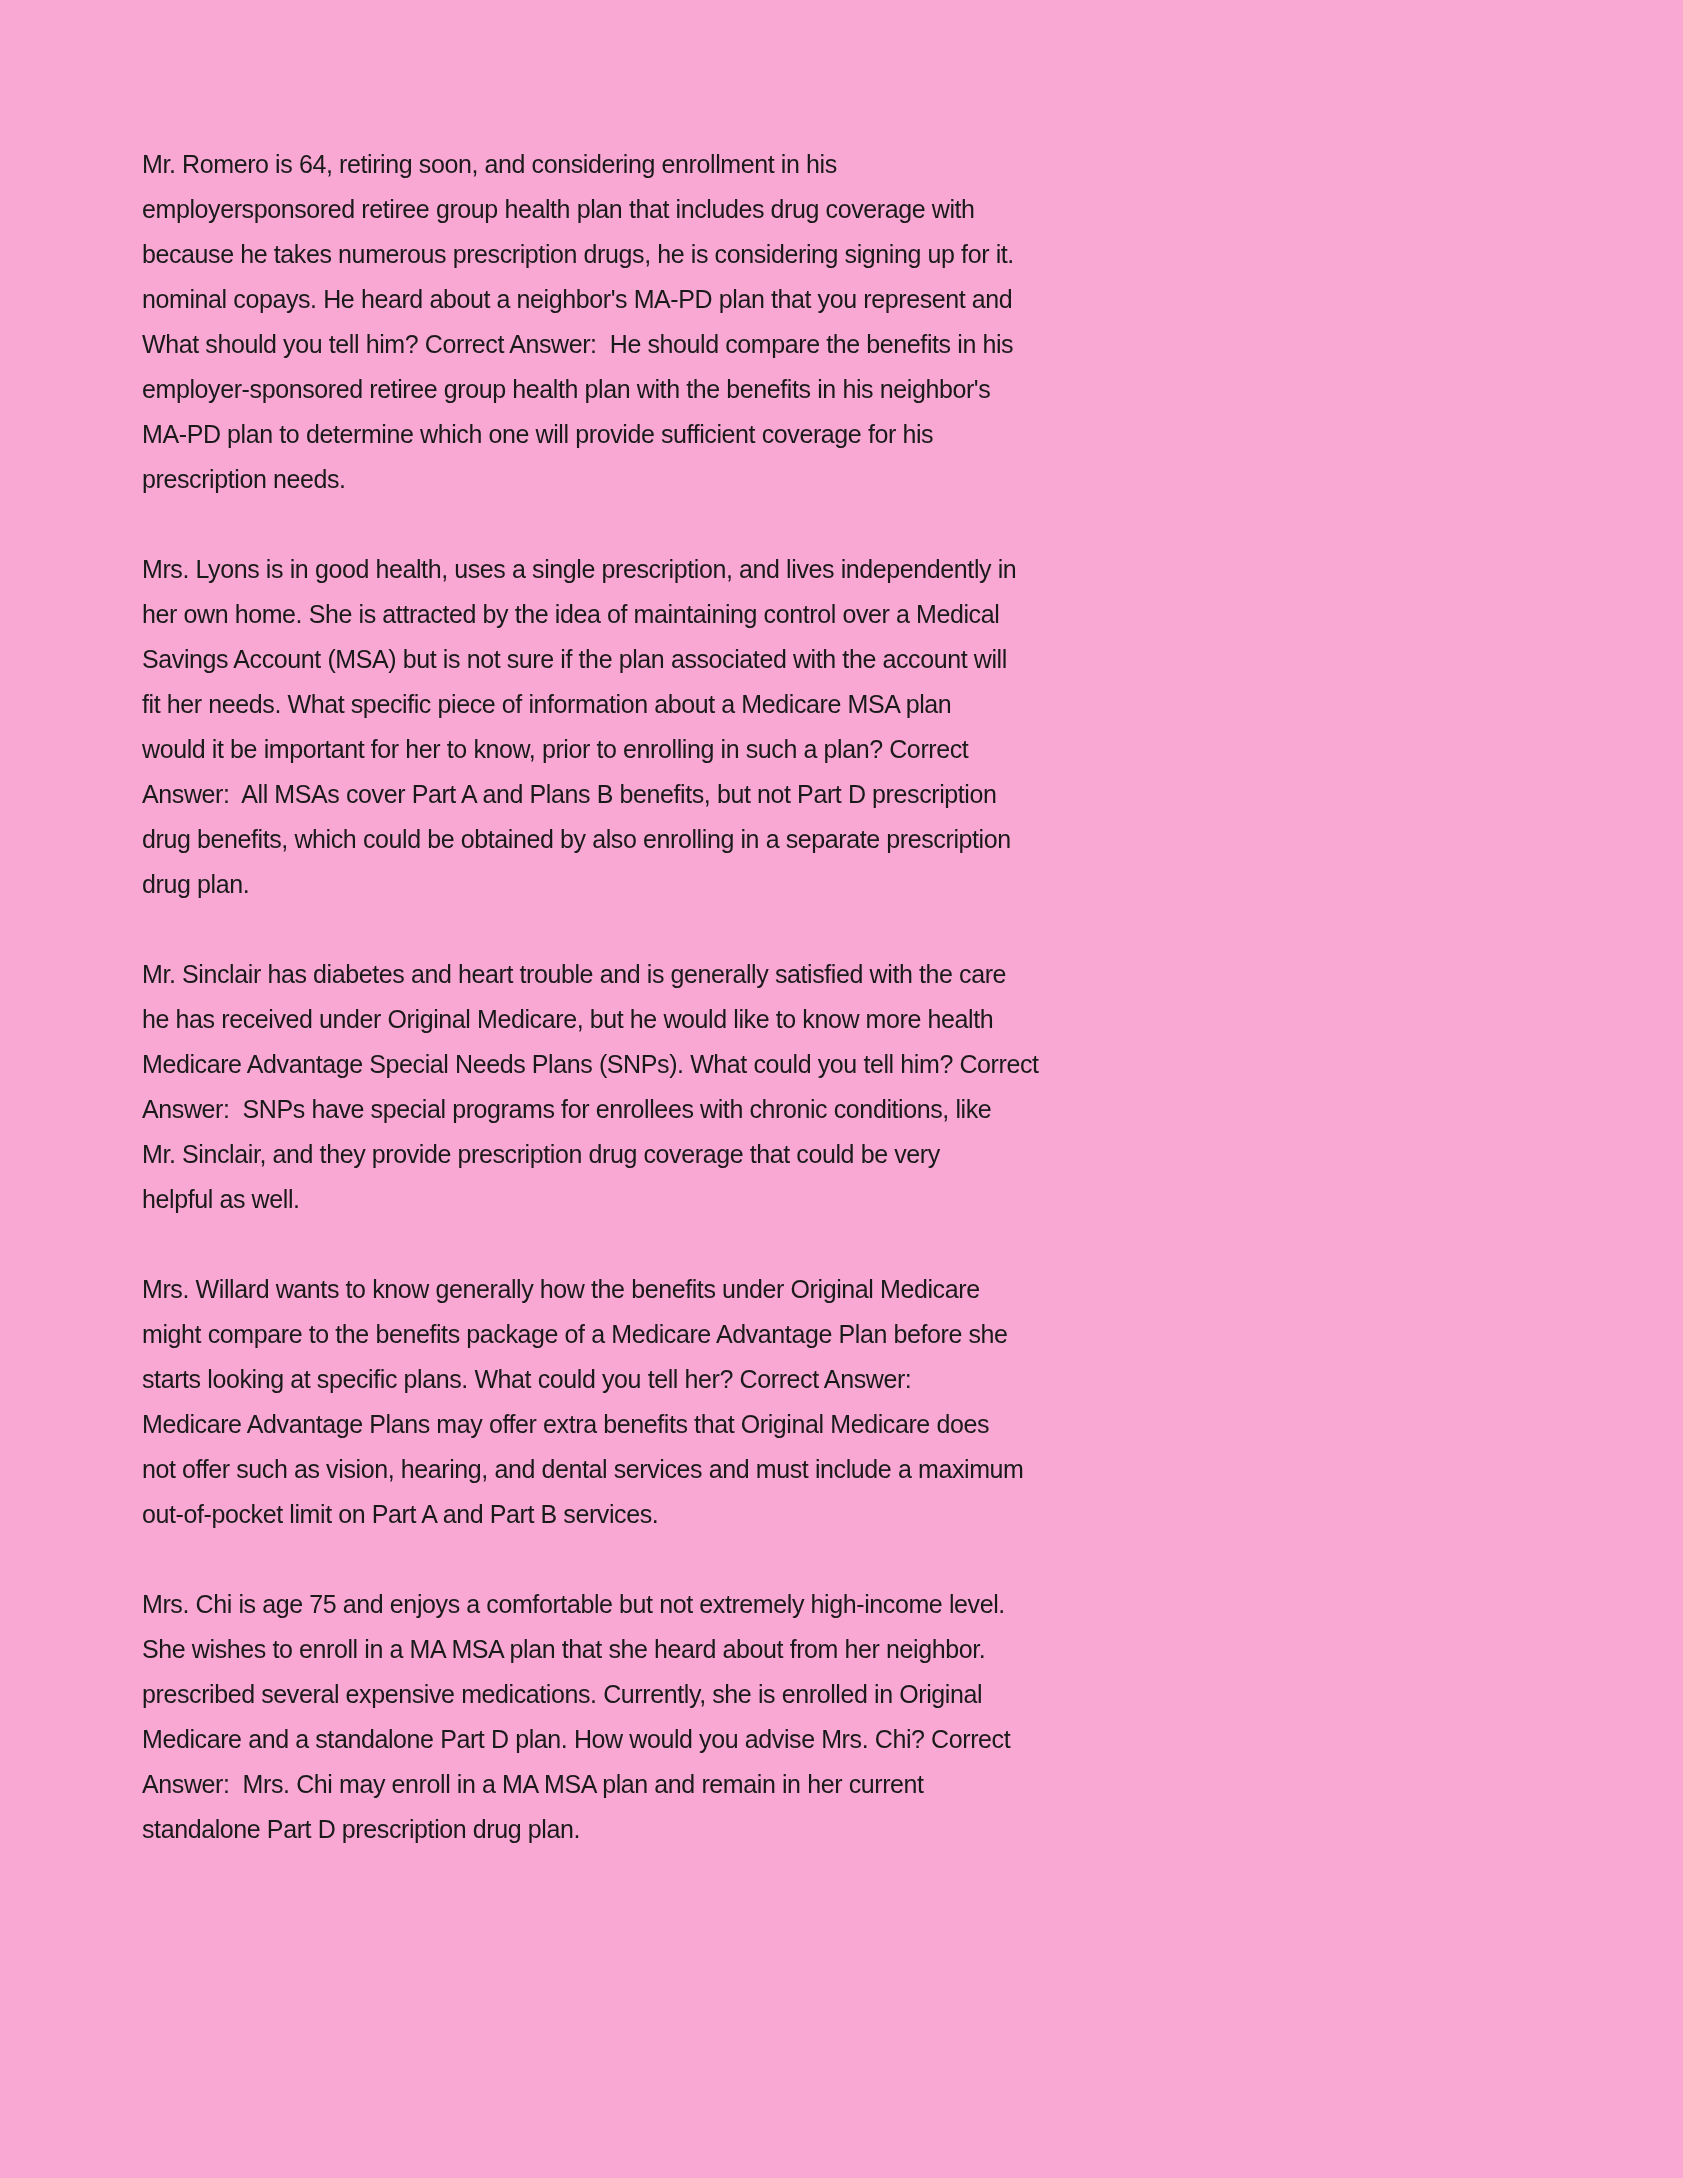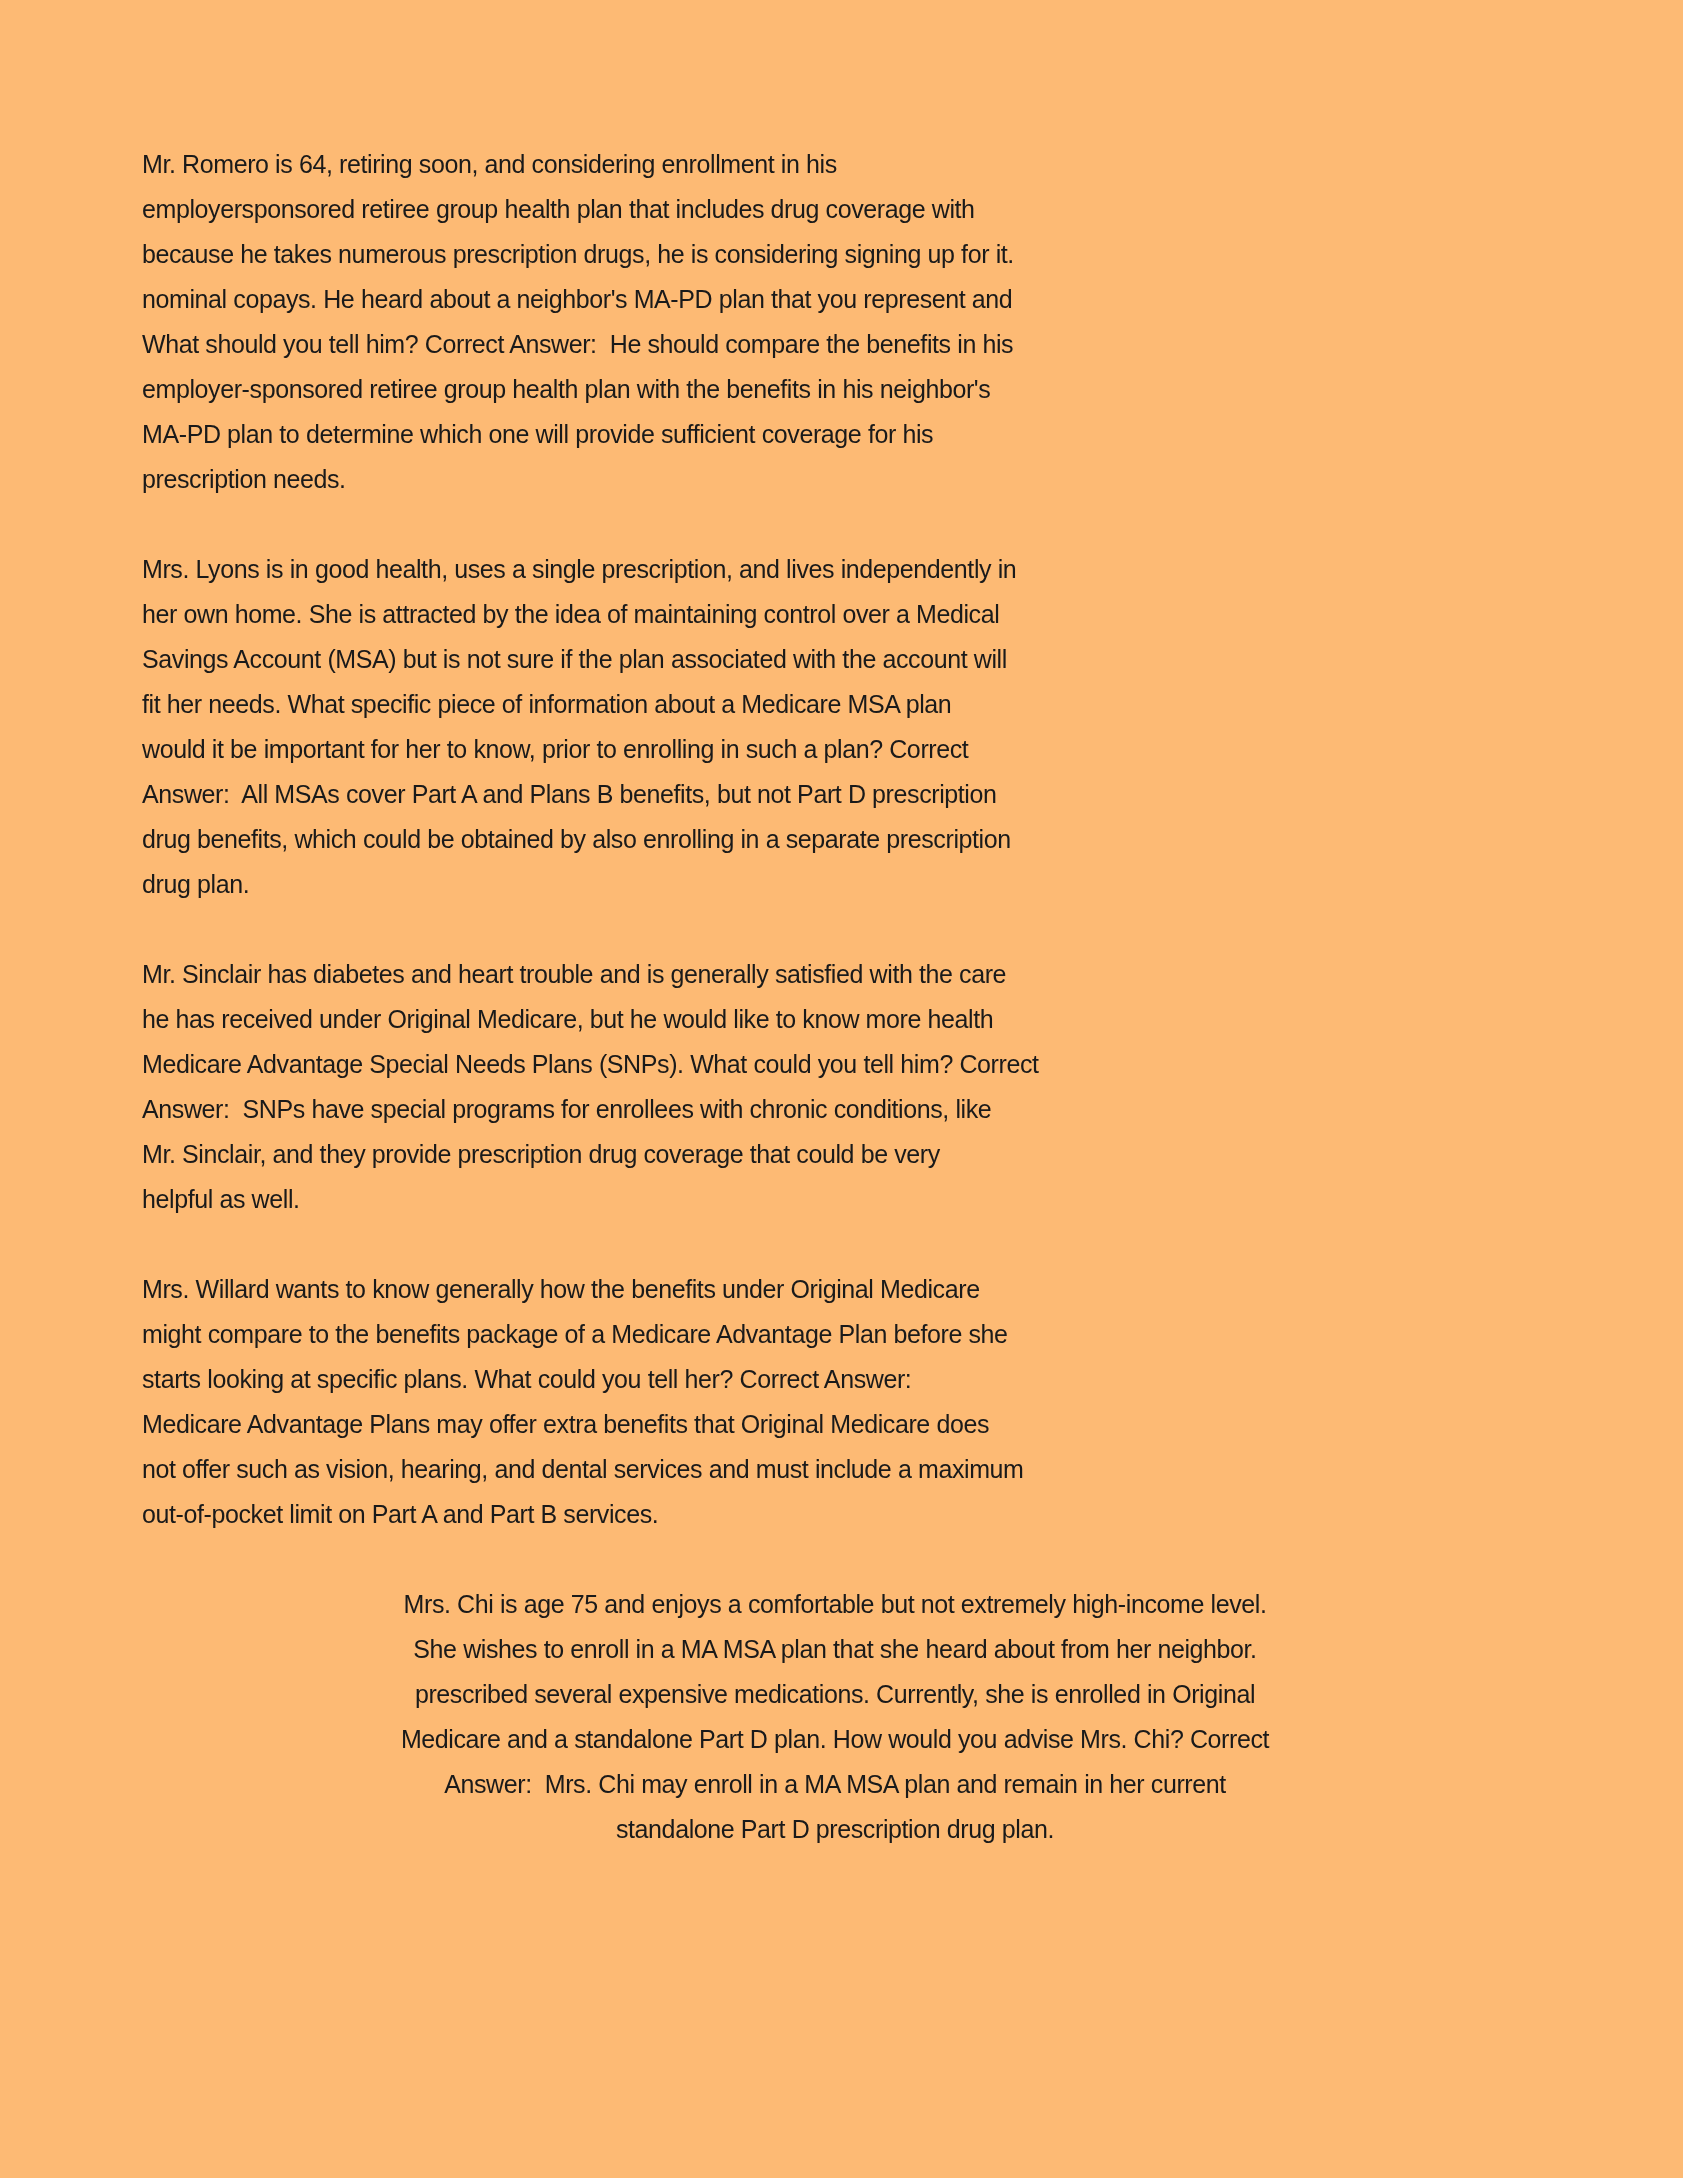--- a/index.html
+++ b/index.html
@@ -4,37 +4,36 @@
 <style>
   html, body {
     margin: 0;
     padding: 0;
     background: #ffffff;
   }
   .page {
     position: relative;
     width: 1683px;
     height: 2178px;
-    background: #fdba74;
+    background: #f9a8d4;
     overflow: hidden;
     font-family: "Liberation Sans", "DejaVu Sans", sans-serif;
     color: #1a1a1a;
   }
   .content {
     position: absolute;
     top: 142px;
     left: 142px;
     width: 1386px;
   }
   .paragraph {
     margin: 0 0 45px 0;
   }
   .paragraph:last-child {
     margin-bottom: 0;
-    text-align: center;
   }
   .line {
     font-size: 25px;
     line-height: 45px;
     letter-spacing: -0.4px;
     white-space: pre;
     color: #1a1a1a;
   }
 </style>
 </head>

